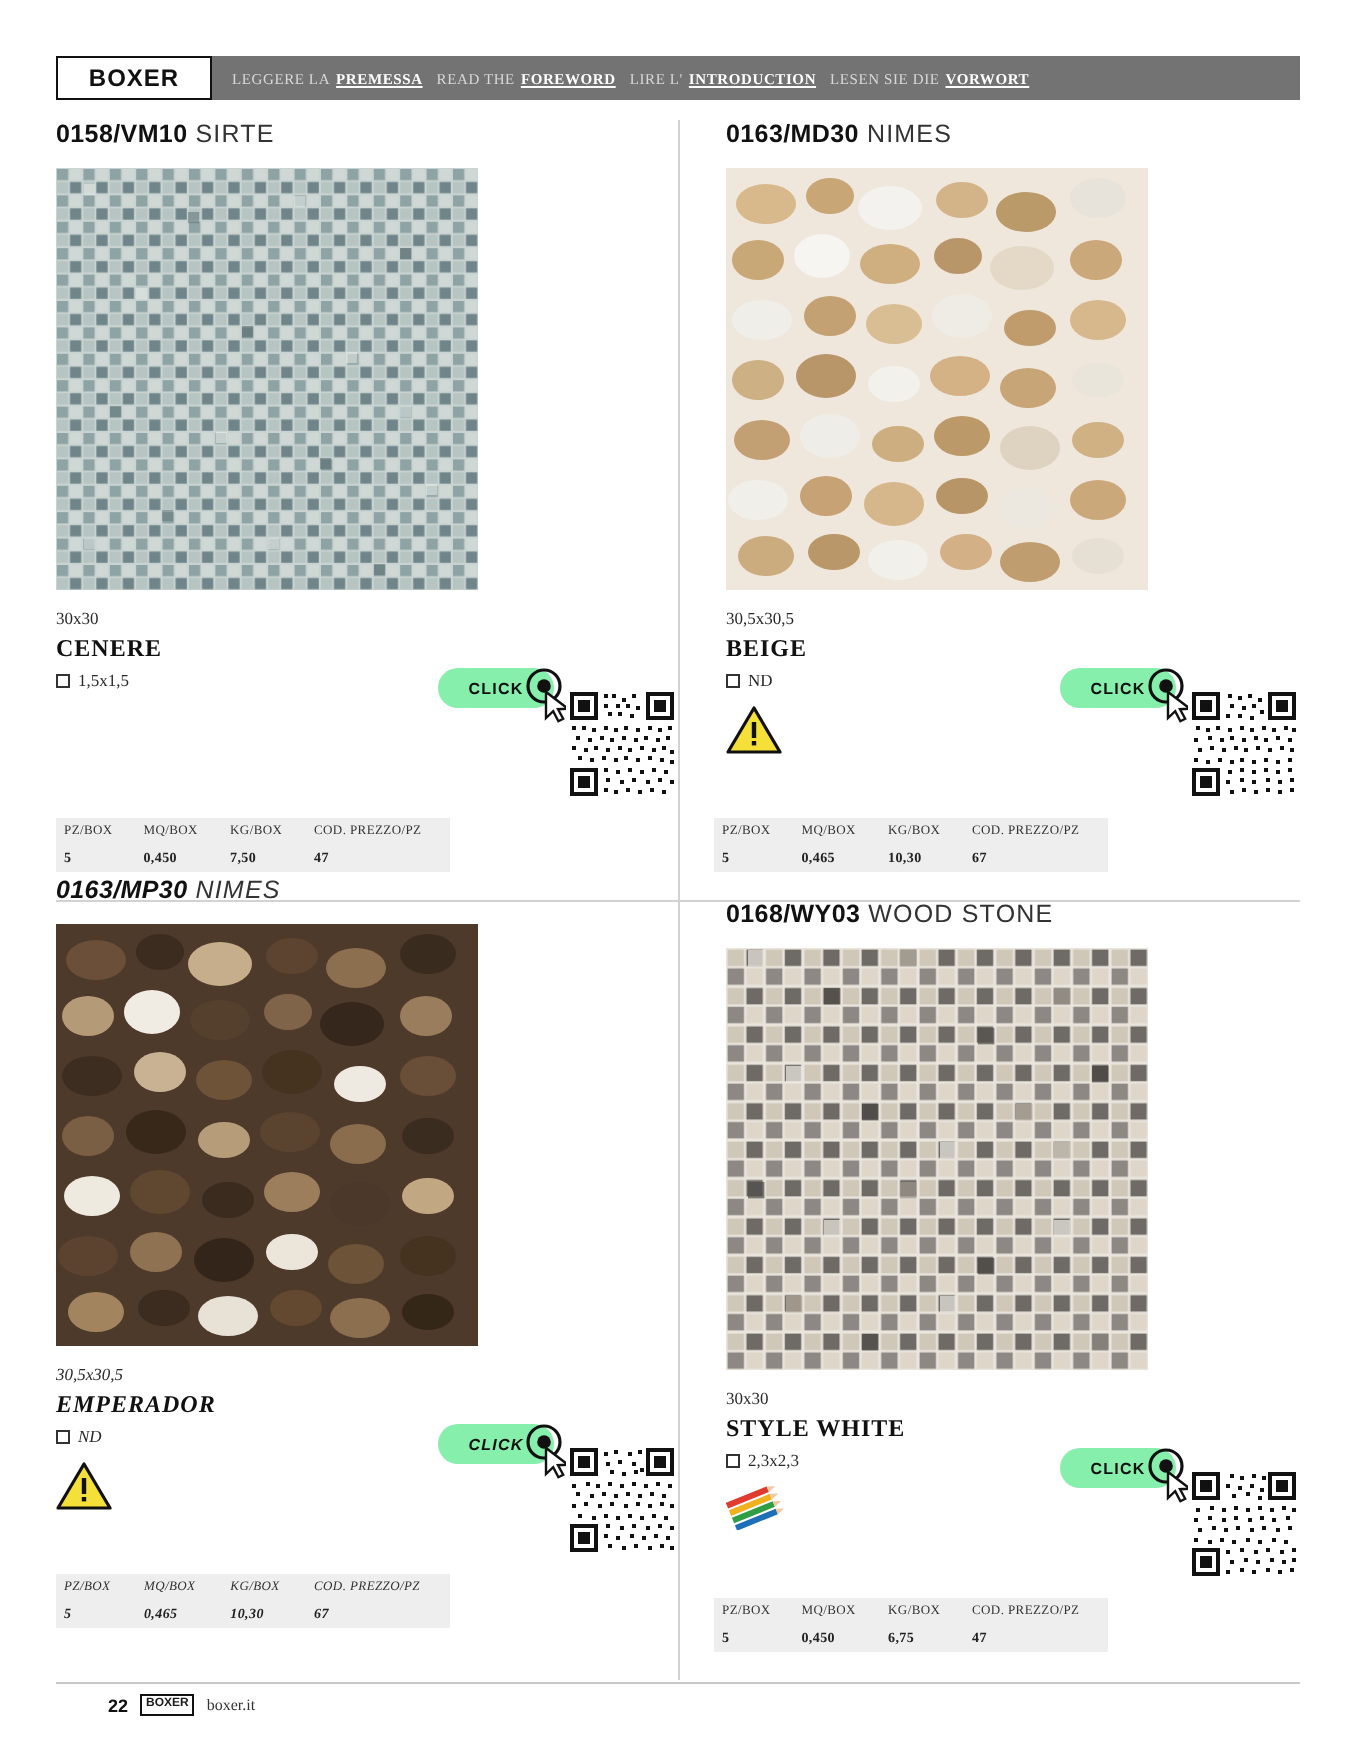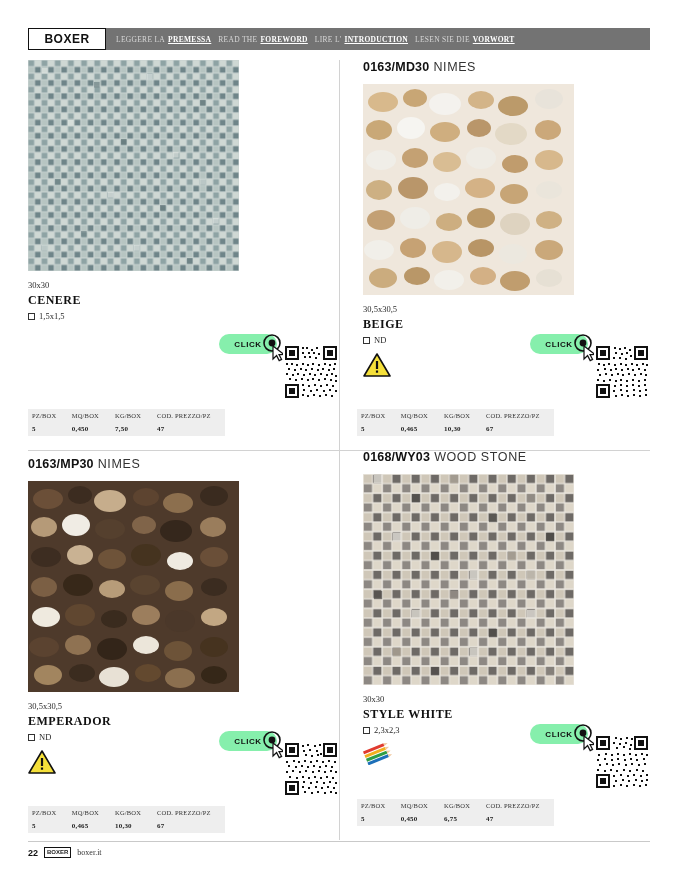--- a/index.html
+++ b/index.html
@@ -60,21 +60,21 @@
     width: 622px; height: 780px;
   }
   .cell {
     position: absolute;
     width: 311px;
     height: 390px;
     padding: 0;
   }
   .cell.c0 { left: 0;    top: 0; }
   .cell.c1 { left: 311px; top: 0; }
-  .cell.c2 { left: 0;    top: 397px; }
+  .cell.c2 { left: 0;    top: 378px; font-style: italic; }
   .cell.c3 { left: 311px; top: 390px; }
 
   .cell.c0, .cell.c2 { padding-right: 14px; }
   .cell.c1, .cell.c3 { padding-left: 24px; }
 
   
   .vdiv {
     position: absolute;
     left: 311px; top: 0;
     width: 1px; height: 780px;
@@ -210,20 +210,21 @@
     align-items: center;
     gap: 6px;
     border-top: 1px solid #c9c9c9;
     padding-top: 5px;
   }
   .footer .pageno {
     font-family: "Liberation Sans", sans-serif;
     font-weight: bold;
     font-size: 9px;
     color: #111;
+    margin-left: 26px;
   }
   .footer .site {
     font-family: "Liberation Serif", serif;
     font-size: 8px;
     color: #333;
   }
   .footer .fl {
     display: inline-block;
     border: 1px solid #111;
     font-family: "Liberation Sans", sans-serif;
@@ -258,20 +259,23 @@
         <span class="bold">VORWORT</span>
     </span>
   </div>
 </div>
 
 <div class="grid">
   <div class="vdiv"></div>
   <div class="hdiv"></div>
 
   <div class="cell c0">
+    <h2 class="title">
+      <span class="code">0158/VM10</span><span class="name">SIRTE</span>
+    </h2>
 
     <div class="photo">
       <svg width="211" height="211" viewBox="0 0 211 211">
         <defs>
           <pattern id="p0" width="13.2" height="13.2" patternUnits="userSpaceOnUse">
             <rect width="13.2" height="13.2" fill="#c9d3d1"></rect>
             <rect x="0.5" y="0.5" width="5.6" height="5.6" fill="#8ea3a4"></rect>
             <rect x="7.0" y="0.5" width="5.6" height="5.6" fill="#cfd8d4"></rect>
             <rect x="0.5" y="7.0" width="5.6" height="5.6" fill="#b7c5c2"></rect>
             <rect x="7.0" y="7.0" width="5.6" height="5.6" fill="#6f8589"></rect>

